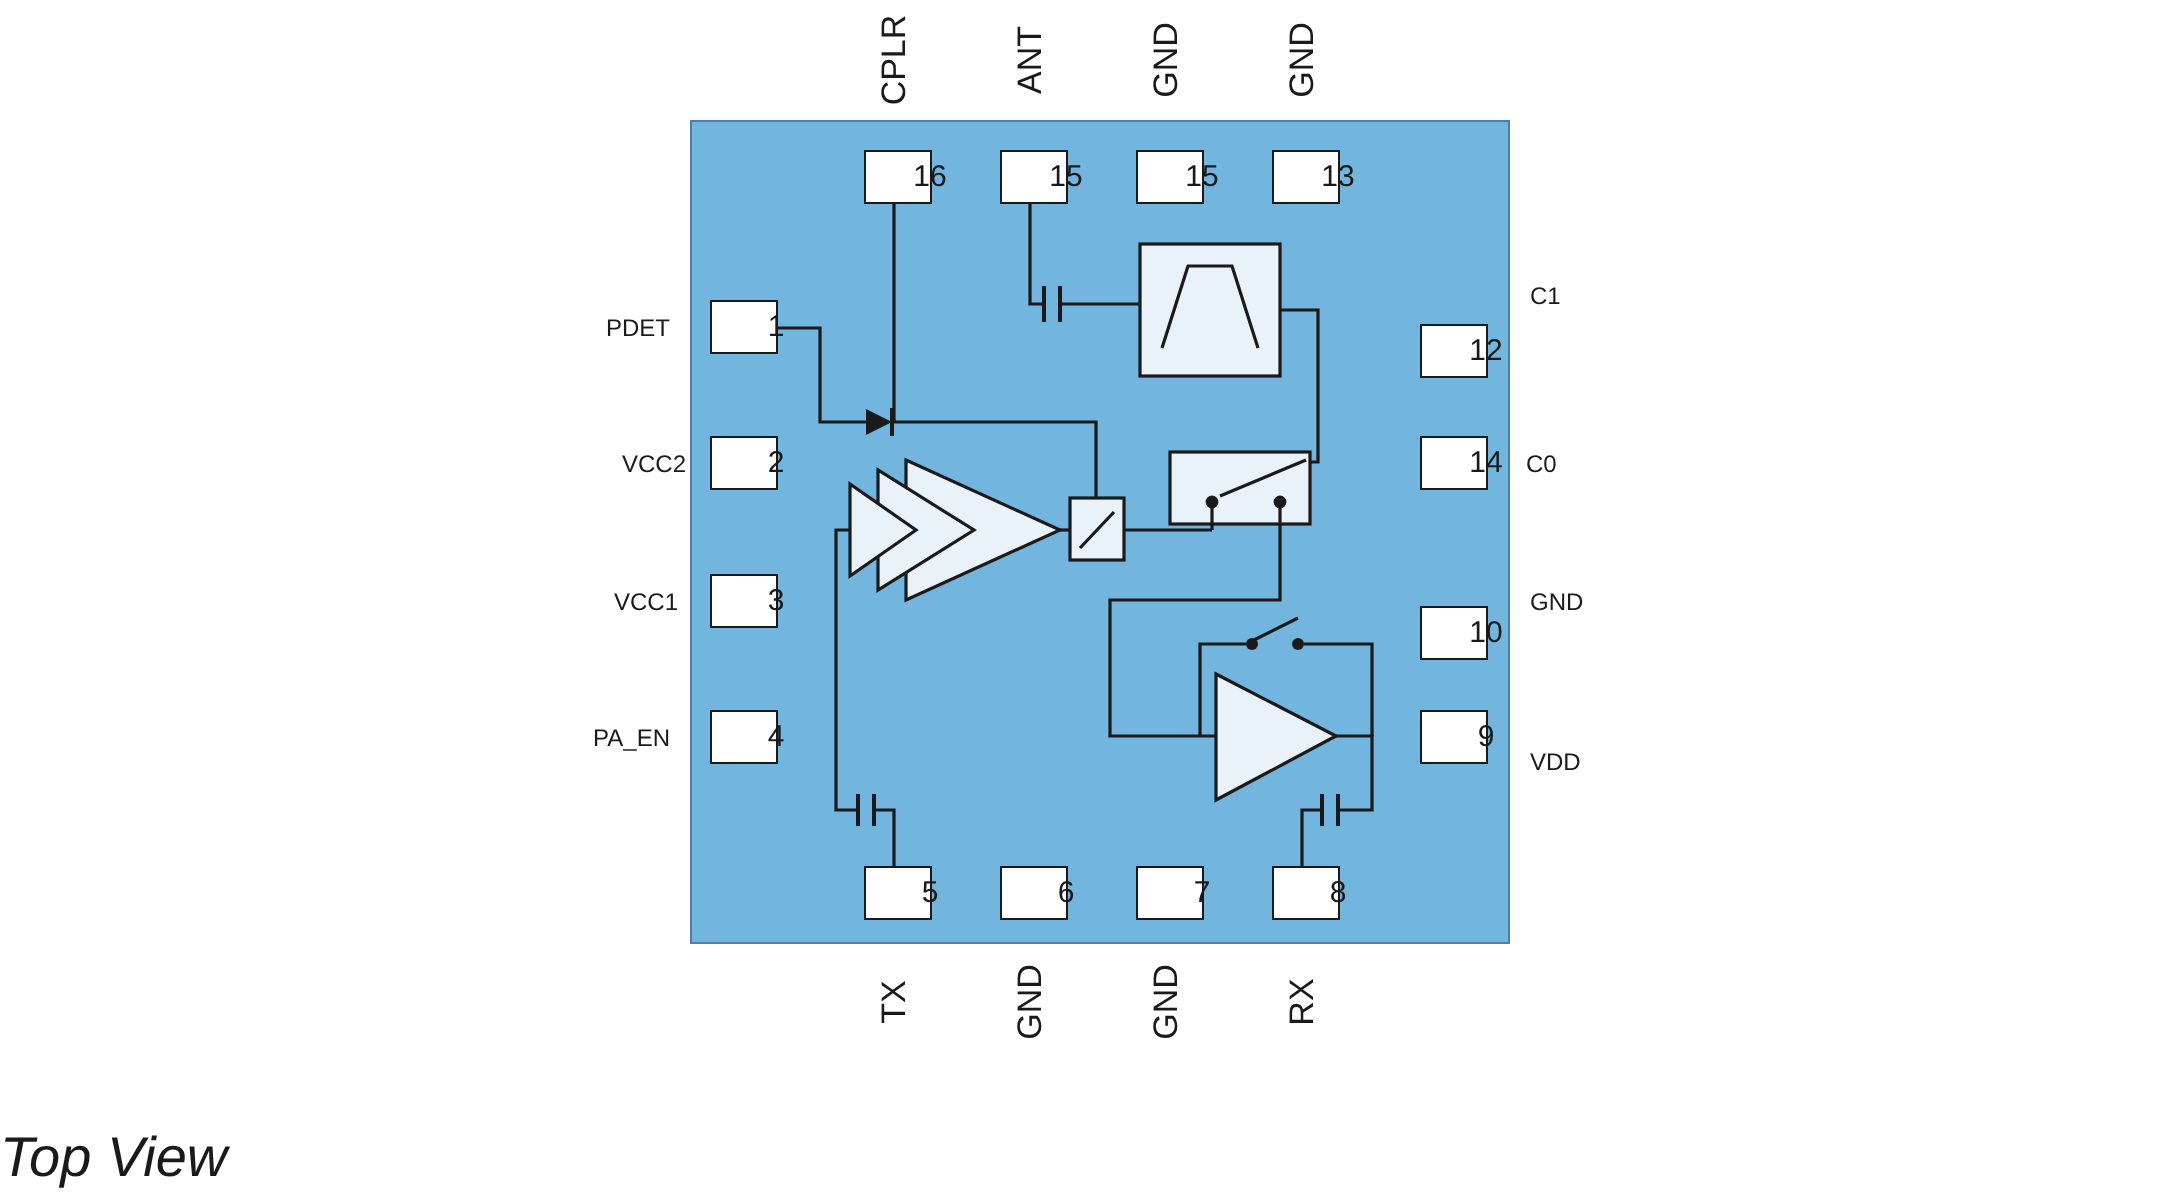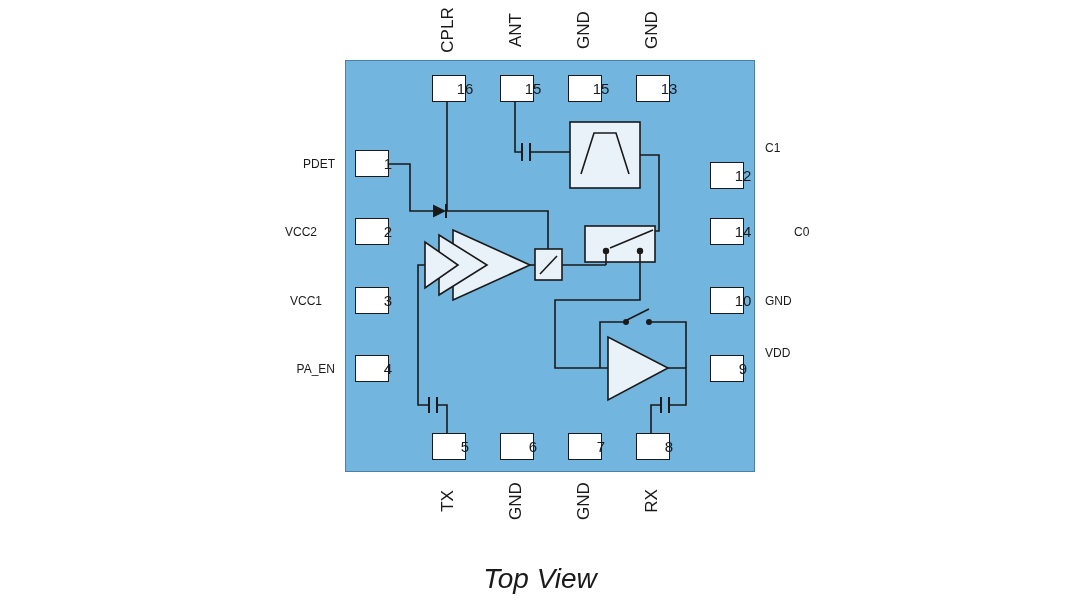--- a/index.html
+++ b/index.html
@@ -24,21 +24,21 @@
     padding-left:32px;
   }
   .vlabel{
     position:absolute;transform:translate(-50%,-50%) rotate(-90deg);
     white-space:nowrap;font-size:17px;line-height:17px;
   }
   .hlabel{position:absolute;width:110px;font-size:12px;line-height:22px;}
   .hlabel.left{text-align:right;}
   .hlabel.right{text-align:left;}
   .caption{
-    position:absolute;left:0;top:563px;width:1080px;text-align:center;
+    position:absolute;left:0;top:563px;width:1080px;text-align:left;
     font-style:italic;font-size:28px;
   }
   .wire{stroke:var(--wire,#1a1a1a);stroke-width:1.6;fill:none;}
   .plate{stroke:var(--wire,#1a1a1a);stroke-width:2;fill:none;}
   .module{fill:var(--module-fill,#E9F1F9);stroke:var(--wire,#1a1a1a);stroke-width:1.6;}
   .solid{fill:var(--wire,#1a1a1a);stroke:none;}
 </style>
 </head>
 <body>
 
@@ -128,38 +128,38 @@
   <div class="pin" style="left:568px;top:433px">7</div>
   <div class="pin" style="left:636px;top:433px">8</div>
 
   <div class="pin" style="left:355px;top:150px">1</div>
   <div class="pin" style="left:355px;top:218px">2</div>
   <div class="pin" style="left:355px;top:287px">3</div>
   <div class="pin" style="left:355px;top:355px">4</div>
 
   <div class="pin" style="left:710px;top:162px">12</div>
   <div class="pin" style="left:710px;top:218px">14</div>
-  <div class="pin" style="left:710px;top:287px">10</div>
+  <div class="pin" style="left:710px;top:303px">10</div>
   <div class="pin" style="left:710px;top:355px">9</div>
 
   <div class="vlabel" style="left:447px;top:30px">CPLR</div>
   <div class="vlabel" style="left:515px;top:30px">ANT</div>
   <div class="vlabel" style="left:583px;top:30px">GND</div>
   <div class="vlabel" style="left:651px;top:30px">GND</div>
 
   <div class="vlabel" style="left:447px;top:501px">TX</div>
   <div class="vlabel" style="left:515px;top:501px">GND</div>
   <div class="vlabel" style="left:583px;top:501px">GND</div>
   <div class="vlabel" style="left:651px;top:501px">RX</div>
 
   <div class="hlabel left" style="left:225px;top:153px">PDET</div>
-  <div class="hlabel left" style="left:207px;top:221px">VCC2</div>
-  <div class="hlabel left" style="left:212px;top:290px">VCC1</div>
+  <div class="hlabel left" style="left:233px;top:221px">VCC2</div>
+  <div class="hlabel left" style="left:229px;top:290px">VCC1</div>
   <div class="hlabel left" style="left:225px;top:358px">PA_EN</div>
 
   <div class="hlabel right" style="left:765px;top:137px">C1</div>
-  <div class="hlabel right" style="left:794px;top:221px">C0</div>
+  <div class="hlabel right" style="left:763px;top:221px">C0</div>
   <div class="hlabel right" style="left:765px;top:290px">GND</div>
-  <div class="hlabel right" style="left:765px;top:342px">VDD</div>
+  <div class="hlabel right" style="left:765px;top:370px">VDD</div>
 
   <div class="caption">Top View</div>
 
 </div>
 
 </body></html>

